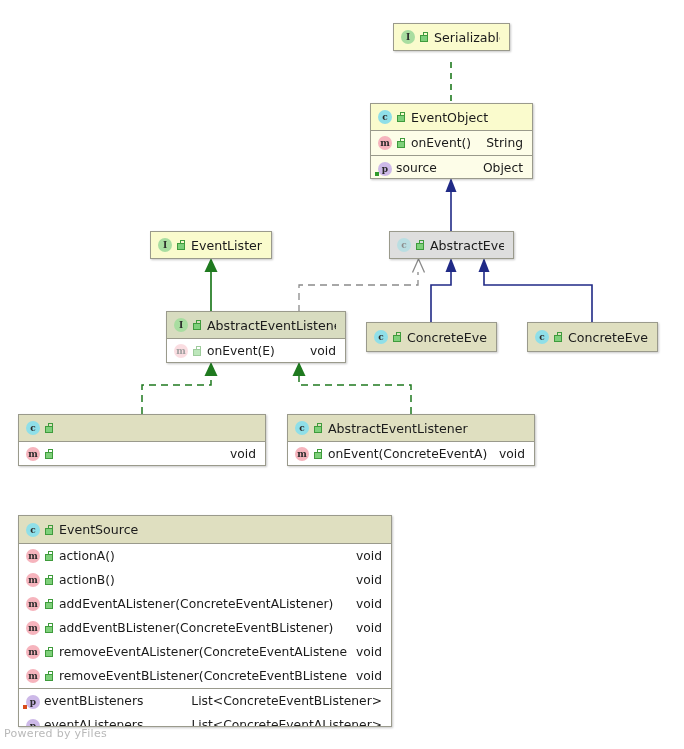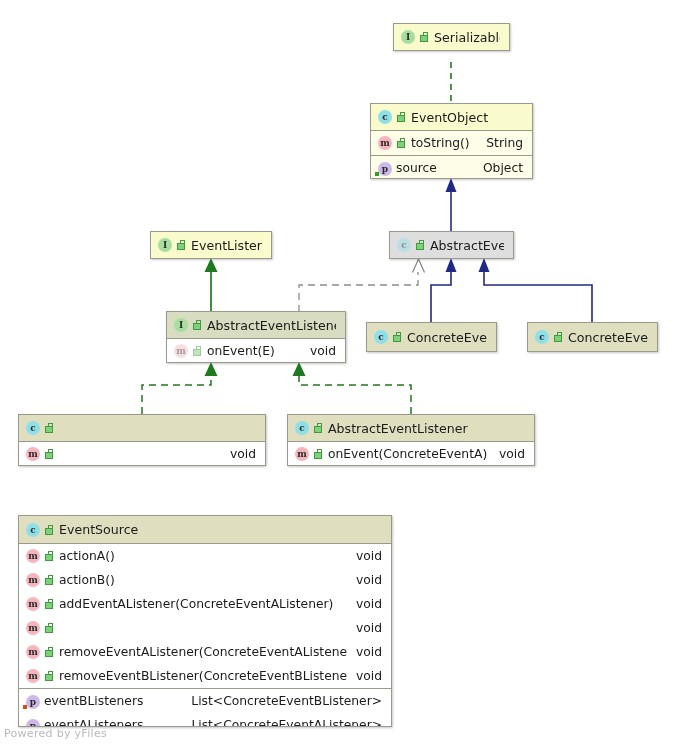--- a/index.html
+++ b/index.html
@@ -227,21 +227,21 @@
       <div class="uml-row hdr-row hdr-yellow" style="height:26px;">
         <span class="ic ic-badge ic-class">c</span>
         <span class="ic ic-lock"></span>
         <span class="row-name">EventObject</span>
       </div>
     </div>
     <div class="uml-section body-cream">
       <div class="uml-row" style="height:24px;">
         <span class="ic ic-badge ic-method">m</span>
         <span class="ic ic-lock"></span>
-        <span class="row-name">toString()</span>
+        <span class="row-name">onEvent()</span>
         <span class="row-spacer"></span>
         <span class="row-type">String</span>
       </div>
     </div>
     <div class="uml-section body-cream">
       <div class="uml-row" style="height:24px;">
         <span class="ic-wrap">
           <span class="ic ic-badge ic-prop">p</span>
           <span class="priv-dot green"></span>
         </span>
@@ -374,20 +374,21 @@
       <div class="uml-row">
         <span class="ic ic-badge ic-method">m</span>
         <span class="ic ic-lock"></span>
         <span class="row-name">addEventAListener(ConcreteEventAListener)</span>
         <span class="row-spacer"></span>
         <span class="row-type">void</span>
       </div>
       <div class="uml-row">
         <span class="ic ic-badge ic-method">m</span>
         <span class="ic ic-lock"></span>
+        <span class="row-name">addEventBListener(ConcreteEventBListener)</span>
         <span class="row-spacer"></span>
         <span class="row-type">void</span>
       </div>
       <div class="uml-row">
         <span class="ic ic-badge ic-method">m</span>
         <span class="ic ic-lock"></span>
         <span class="row-name">removeEventAListener(ConcreteEventAListener)</span>
         <span class="row-spacer"></span>
         <span class="row-type">void</span>
       </div>

